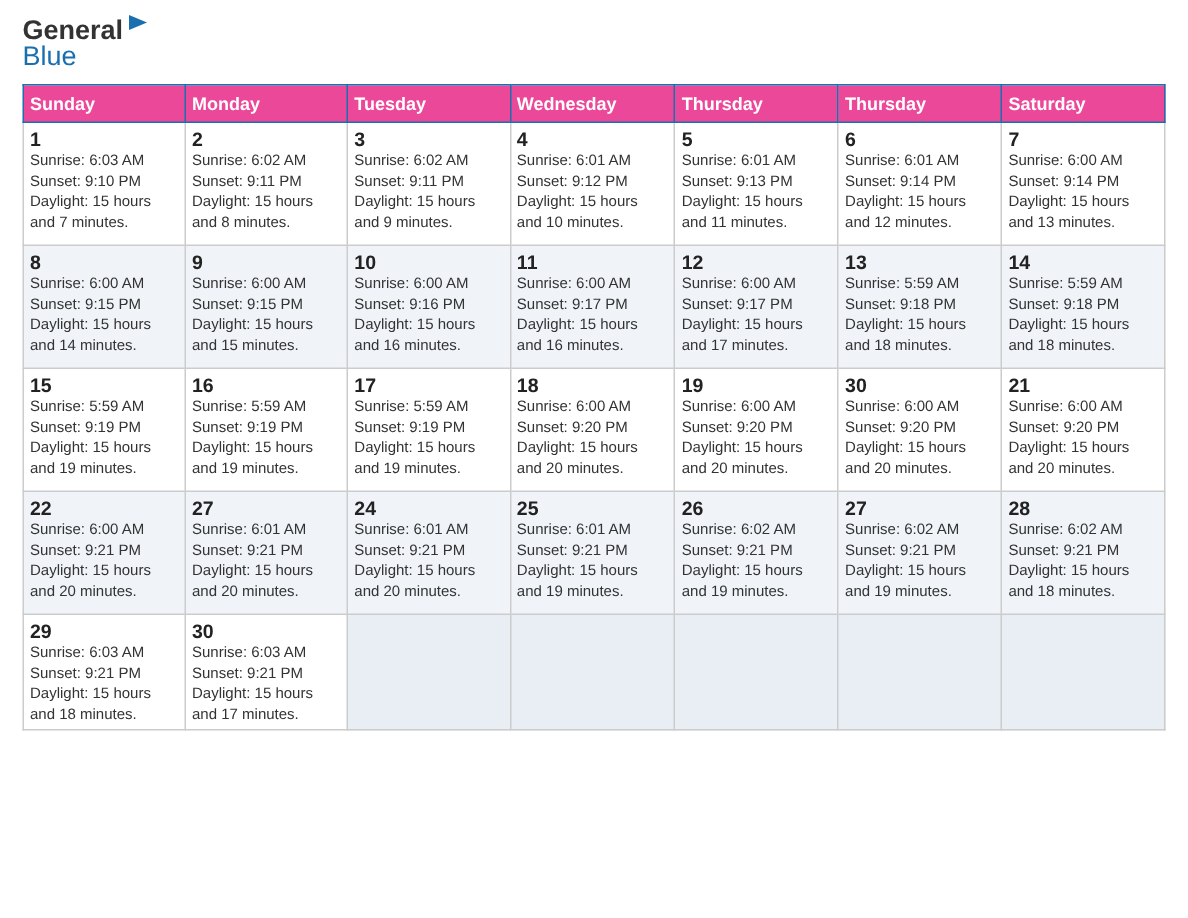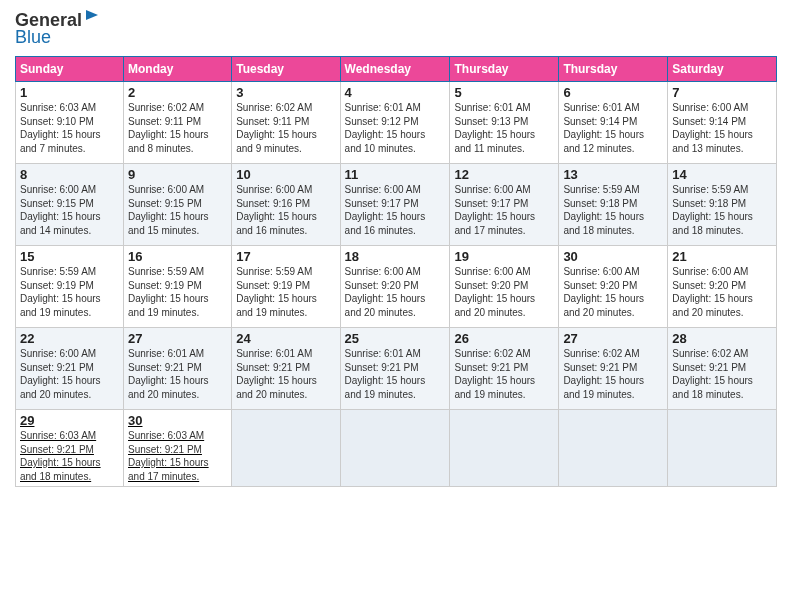--- a/index.html
+++ b/index.html
@@ -75,21 +75,20 @@
     .day-info {
       color: #333;
       font-size: 10px;
       line-height: 1.35;
     }
     .empty-cell {
       background: #e8eef4 !important;
     }
     .last-row td {
       height: 68px;
-      text-decoration: underline;
     }
   </style>
 </head>
 <body>
 
 <div class="page">
   <div class="header">
     <div class="logo">
       <div>
         <div style="display:flex;align-items:center;">

